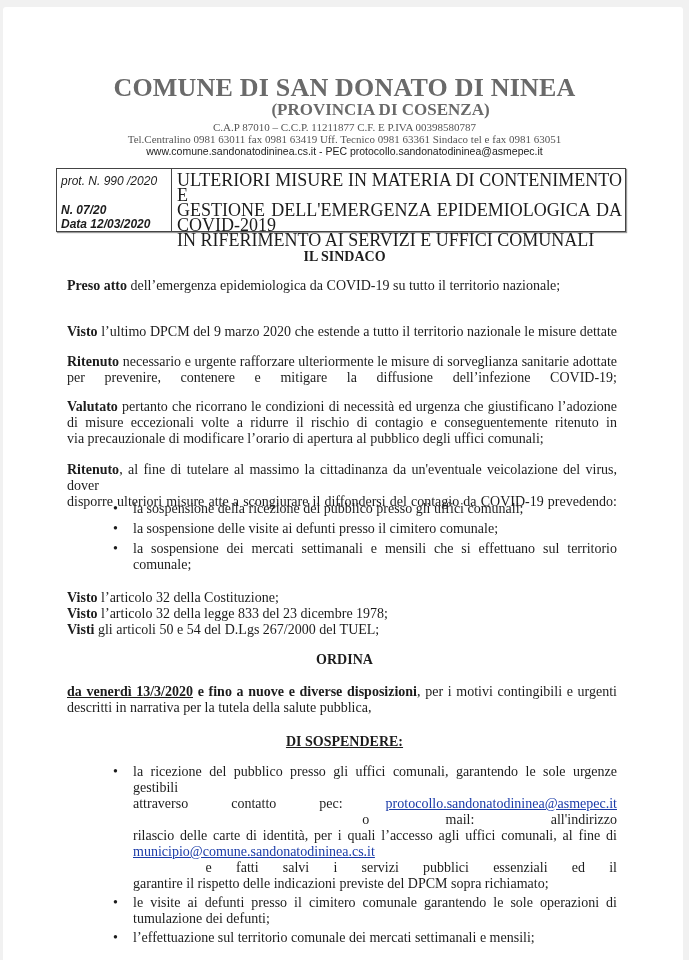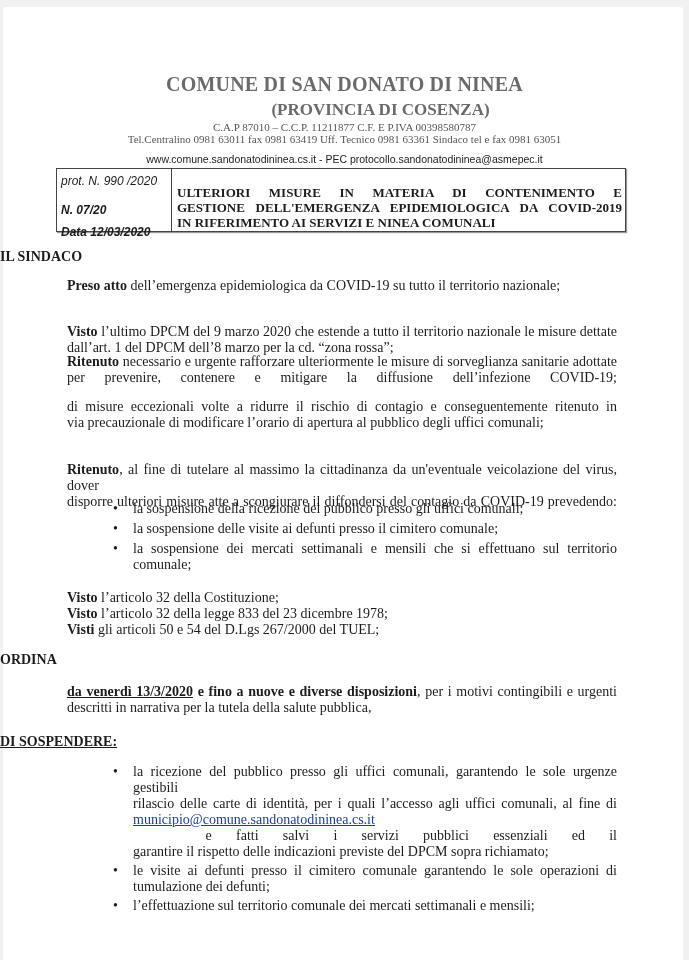--- a/index.html
+++ b/index.html
@@ -10,54 +10,54 @@
     color:#1c1c1c;
   }
   .page {
     position:absolute; left:3px; top:7px; width:680px; height:960px;
     background:#fff;
     border-radius:3px;
   }
   .abs { position:absolute; }
   .hdr-title {
     left:0; width:689px; top:73px; text-align:center;
-    font-size:20px; font-weight:bold; color:#6a6a6a; letter-spacing:0.2px;
+    font-size:26px; font-weight:bold; color:#6a6a6a; letter-spacing:0.2px;
   }
   .hdr-prov {
     left:0; width:689px; top:100px; text-align:center;
     font-size:17px; font-weight:bold; color:#6a6a6a;margin-left:36px;
   }
   .hdr-line {
     left:0; width:689px; text-align:center; font-size:11px; color:#555;
   }
   .hdr-web {
     left:0; width:689px; top:145px; text-align:center;
-    font-family:"Liberation Sans", sans-serif; font-size:10.5px; color:#222;margin-top:8px;
+    font-family:"Liberation Sans", sans-serif; font-size:10.5px; color:#222;
   }
   .box {
     left:56px; top:168px; width:570px; height:64px;
     border:1px solid #444; box-sizing:border-box;
     box-shadow:1px 1px 1px #999;
   }
   .box-left {
     position:absolute; left:0; top:0; width:114px; height:100%;
     border-right:1px solid #444;
     font-family:"Liberation Sans", sans-serif; font-size:12px; font-style:italic;
   }
   .box-left .l1 { position:absolute; left:4px; top:5px; }
   .box-left .l2 { position:absolute; left:4px; top:34px; }
-  .box-left .l3 { position:absolute; left:4px; top:56px; }
+  .box-left .l3 { position:absolute; left:4px; top:48px; }
   .box-right {
-    position:absolute; left:120px; top:16px; width:445px;
-    font-weight:bold; font-size:13px; line-height:15px; text-align:justify;
+    position:absolute; left:120px; top:4px; width:445px;
+    font-weight:normal; font-size:18px; line-height:15px; text-align:justify;
     text-align-last:left;
   }
   .box-right .j { text-align:justify; text-align-last:justify; display:block; }
   .section-title {
-    left:0; width:689px; font-weight:bold; font-size:14px;
+    left:0; width:689px; text-align:center; font-weight:bold; font-size:14px;
   }
   .u { text-decoration:underline; }
   .para {
     left:67px; width:550px; font-size:14px; line-height:16px;
     text-align:justify;
   }
   .para .jl { display:block; text-align:justify; text-align-last:justify; }
   .bullets {
     left:113px; width:504px; font-size:14px; line-height:16px;
   }
@@ -80,41 +80,41 @@
 
 <div class="abs box">
   <div class="box-left">
     <span class="l1">prot. N. 990 /2020</span>
     <span class="l2" style="font-weight:bold">N.  07/20</span>
     <span class="l3" style="font-weight:bold">Data 12/03/2020</span>
   </div>
   <div class="box-right">
     <span class="j">ULTERIORI MISURE IN MATERIA DI CONTENIMENTO E</span>
     <span class="j">GESTIONE DELL'EMERGENZA EPIDEMIOLOGICA DA COVID-2019</span>
-    <span style="display:block">IN RIFERIMENTO AI SERVIZI E NINEA COMUNALI</span>
+    <span style="display:block">IN RIFERIMENTO AI SERVIZI E UFFICI COMUNALI</span>
   </div>
 </div>
 
 <div class="abs section-title" style="top:249px">IL SINDACO</div>
 
 <div class="abs para" style="top:278px">
   <b>Preso atto</b><span> dell’emergenza epidemiologica da COVID-19 su tutto il territorio nazionale;</span>
 </div>
 
 <div class="abs para" style="top:324px">
   <span class="jl"><b>Visto</b><span> l’ultimo DPCM del 9 marzo 2020 che estende a tutto il territorio nazionale le misure dettate</span></span>
-  <span style="display:block">dall’art. 1 del DPCM dell’8 marzo per la cd. “zona rossa”;</span>
 </div>
 
 <div class="abs para" style="top:354px">
   <span class="jl"><b>Ritenuto</b><span> necessario e urgente rafforzare ulteriormente le misure di sorveglianza sanitarie adottate</span></span>
   <span class="jl">per prevenire, contenere e mitigare la diffusione dell’infezione COVID-19;</span>
 </div>
 
 <div class="abs para" style="top:399px">
+  <span class="jl"><b>Valutato</b><span> pertanto che ricorrano le condizioni di necessità ed urgenza che giustificano l’adozione</span></span>
   <span class="jl">di misure eccezionali volte a ridurre il rischio di contagio e conseguentemente ritenuto in</span>
   <span style="display:block">via precauzionale di modificare l’orario di apertura al pubblico degli uffici comunali;</span>
 </div>
 
 <div class="abs para" style="top:462px">
   <span class="jl"><b>Ritenuto</b><span>, al fine di tutelare al massimo la cittadinanza da un'eventuale veicolazione del virus, dover</span></span>
   <span class="jl">disporre ulteriori misure atte a scongiurare il diffondersi del contagio da COVID-19 prevedendo:</span>
 </div>
 
 <div class="abs bullets" style="top:501px">
@@ -145,20 +145,21 @@
   <span class="jl"><b class="u">da venerdì 13/3/2020</b><b> e fino a nuove e diverse disposizioni</b><span>, per i motivi contingibili e urgenti</span></span>
   <span style="display:block">descritti in narrativa per la tutela della salute pubblica,</span>
 </div>
 
 <div class="abs section-title u" style="top:734px">DI SOSPENDERE:</div>
 
 <div class="abs bullets" style="top:764px">
   <div class="bi" style="margin-bottom:3px">
     <span class="dot">•</span>
     <span class="jl">la ricezione del pubblico presso gli uffici comunali, garantendo le sole urgenze gestibili</span>
+    <span class="jl"><span>attraverso contatto pec: </span><a class="link">protocollo.sandonatodininea@asmepec.it</a><span style="white-space:pre">   o mail: all'indirizzo</span></span>
     <span class="jl">rilascio delle carte di identità, per i quali l’accesso agli uffici comunali, al fine di</span>
     <span class="jl"><a class="link">municipio@comune.sandonatodininea.cs.it</a><span style="white-space:pre">   e fatti salvi i servizi pubblici essenziali ed il</span></span>
     <span style="display:block">garantire il rispetto delle indicazioni previste del DPCM sopra richiamato;</span>
   </div>
   <div class="bi" style="margin-bottom:3px">
     <span class="dot">•</span>
     <span class="jl">le visite ai defunti presso il cimitero comunale garantendo le sole operazioni di</span>
     <span style="display:block">tumulazione dei defunti;</span>
   </div>
   <div class="bi">

